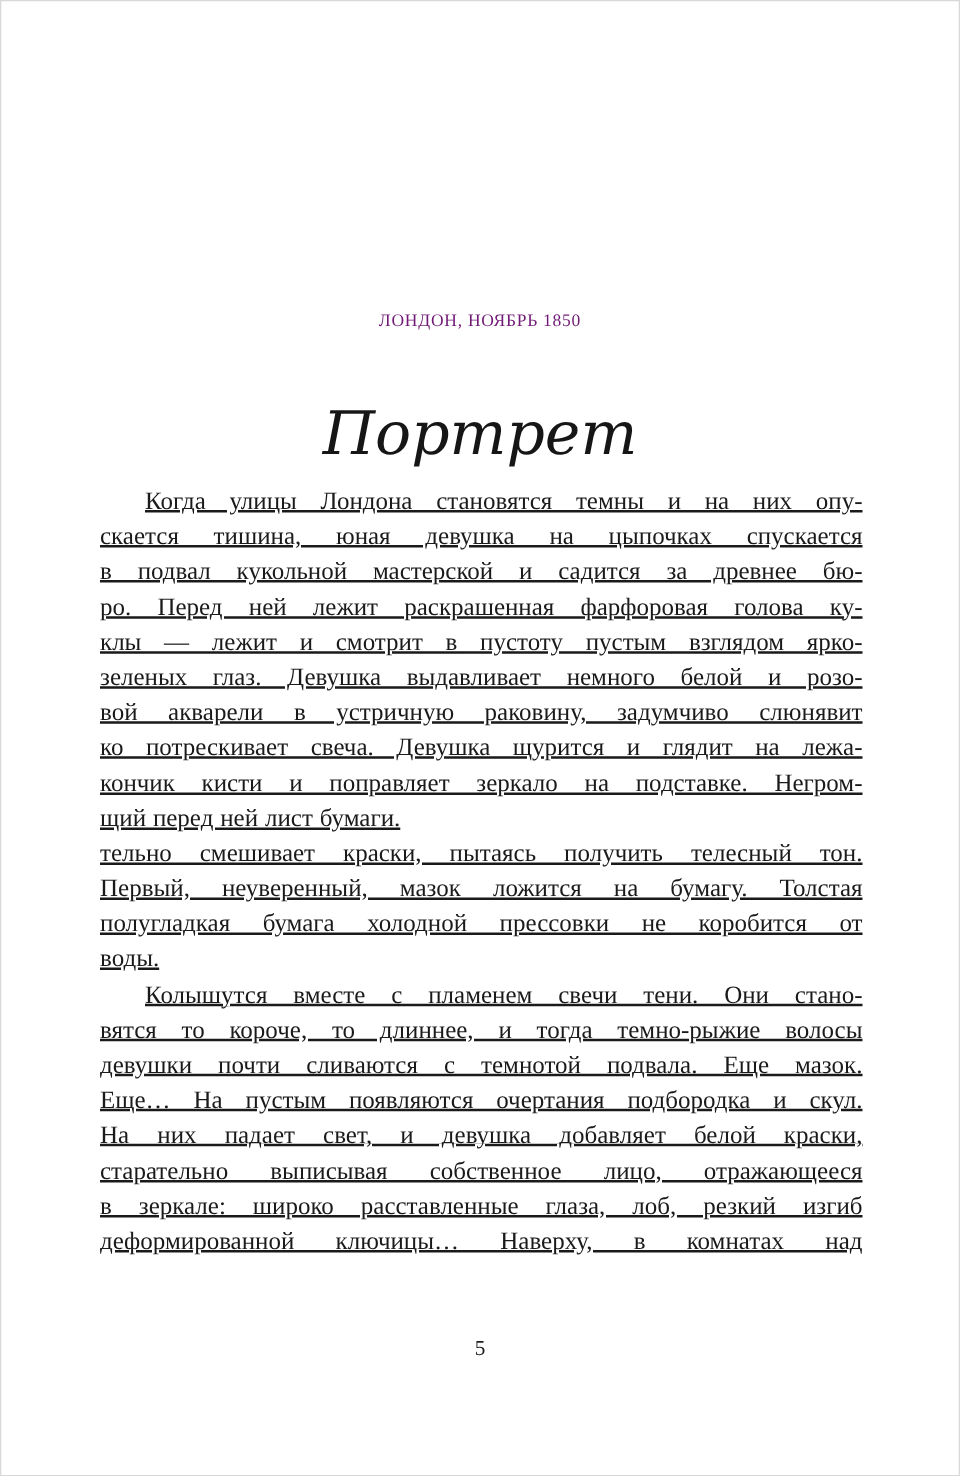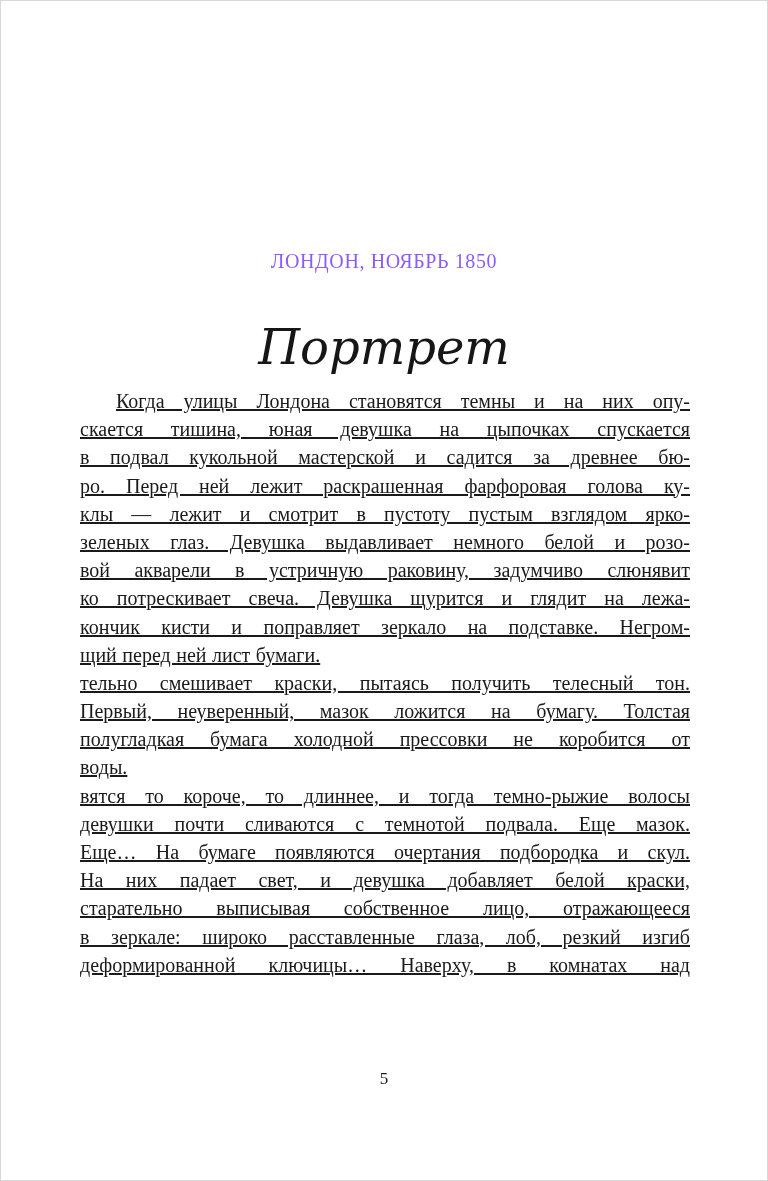--- a/index.html
+++ b/index.html
@@ -17,23 +17,23 @@
     font-family: "Liberation Serif", "DejaVu Serif", serif;
     color: #191919;
     overflow: hidden;
   }
   .header {
     position: absolute;
     top: 249px;
     left: 0;
     width: 100%;
     text-align: center;
-    font-size: 20px;
+    font-size: 14px;
     letter-spacing: 0.6px;
-    color: #8b5cf6;
+    color: #701a75;
   }
   .chapter-title {
     position: absolute;
     top: 318px;
     left: 0;
     width: 100%;
     text-align: center;
     font-family: "DejaVu Serif", serif;
     font-style: italic;
     font-weight: 400;
@@ -97,23 +97,24 @@
         <div class="line">кончик кисти и поправляет зеркало на подставке. Негром-</div>
         <div class="line last">щий перед ней лист бумаги.</div>
       </div>
       <div class="paragraph">
         <div class="line">тельно смешивает краски, пытаясь получить телесный тон.</div>
         <div class="line">Первый, неуверенный, мазок ложится на бумагу. Толстая</div>
         <div class="line">полугладкая бумага холодной прессовки не коробится от</div>
         <div class="line last">воды.</div>
       </div>
       <div class="paragraph">
+        <div class="line first">Колышутся вместе с пламенем свечи тени. Они стано-</div>
         <div class="line">вятся то короче, то длиннее, и тогда темно-рыжие волосы</div>
         <div class="line">девушки почти сливаются с темнотой подвала. Еще мазок.</div>
-        <div class="line">Еще… На бумаге появляются очертания подбородка и скул.</div>
+        <div class="line">Еще… На пустым появляются очертания подбородка и скул.</div>
         <div class="line">На них падает свет, и девушка добавляет белой краски,</div>
         <div class="line">старательно выписывая собственное лицо, отражающееся</div>
         <div class="line">в зеркале: широко расставленные глаза, лоб, резкий изгиб</div>
         <div class="line">деформированной ключицы… Наверху, в комнатах над</div>
       </div>
     </div>
 
   <div class="page-number">5</div>
 </div>
 

